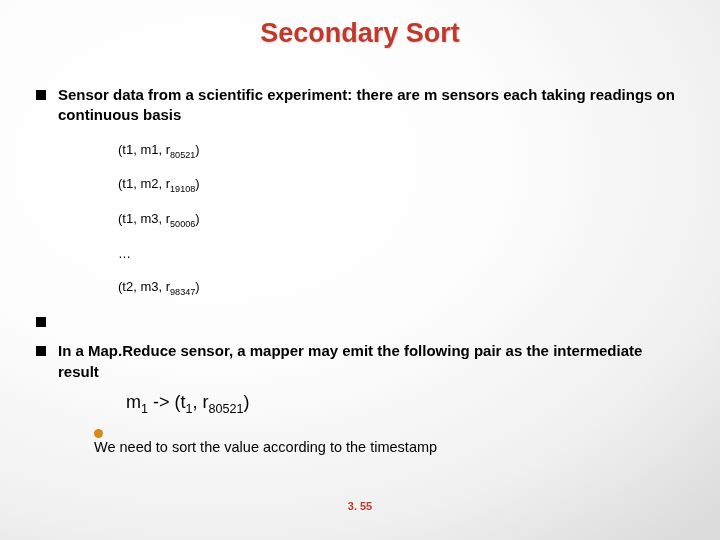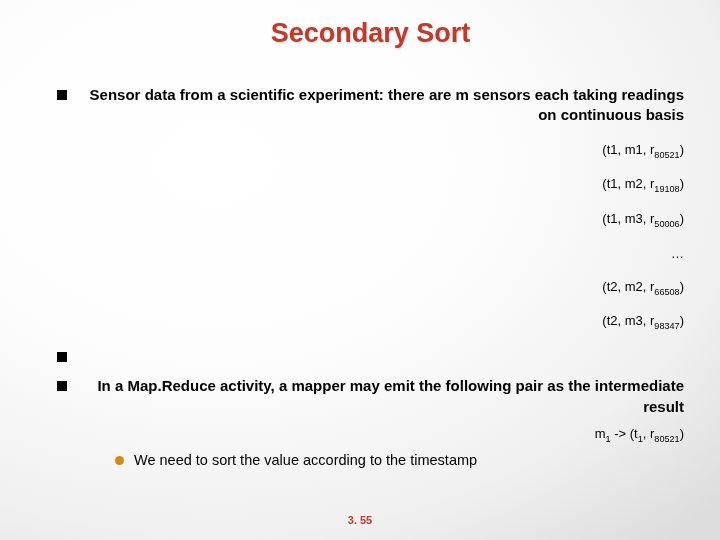--- a/index.html
+++ b/index.html
@@ -6,71 +6,70 @@
     margin: 0;
     padding: 0;
     width: 720px;
     height: 540px;
     background: radial-gradient(ellipse 700px 500px at 30% 30%, #ffffff 0%, #fdfdfd 40%, #f0f0f0 75%, #dcdcdc 100%);
     font-family: Arial, Helvetica, sans-serif;
     color: #000;
     overflow: hidden;
     position: relative;
   }
-  .slide { width: 720px; height: 540px; position: relative; box-sizing: border-box; padding-left: 21px; }
+  .slide { width: 720px; height: 540px; position: relative; box-sizing: border-box; }
   .title {
     text-align: center;
     font-weight: bold;
     color: #c0392b;
     font-size: 27px;
     padding-top: 18px;
     text-shadow: 1px 1px 2px rgba(0,0,0,0.15);
   }
-  .content { padding: 22px 36px 0 36px; font-size: 15px; line-height: 1.35; text-align: right; }
+  .content { padding: 22px 36px 0 36px; font-size: 15px; line-height: 1.35; }
   .b1 { display: flex; margin: 14px 0 6px 0; }
   .b1 .bullet-sq { width: 10px; height: 10px; background: #000; flex: 0 0 10px; margin-top: 5px; margin-right: 12px; }
   .b1 .txt { font-weight: bold; font-size: 15px; }
   .datablock { margin: 4px 0 4px 82px; font-size: 13px; }
   .datablock div { margin: 15px 0; }
-  .indent2 { margin-left: 52px; margin-top: 8px; margin-bottom: 4px; font-size: 13px; }
-  .b2 { display: flex; margin: 6px 0 0 58px; align-items: flex-start; }
+  .indent2 { margin-left: 90px; margin-top: 8px; margin-bottom: 4px; font-size: 18px; }
+  .b2 { display: flex; margin: 6px 0 0 58px; align-items: flex-start; flex-direction: column; }
   .b2 .bullet-circ { width: 9px; height: 9px; background: #d68a1a; border-radius: 50%; flex: 0 0 9px; margin-top: 5px; margin-right: 10px; }
   .b2 .txt { font-size: 14.5px; }
-  .pagenum { position: absolute; bottom: 14px; left: 0; right: 0; text-align: center; font-size: 11px; color: #c0392b; font-weight: bold; }
+  .pagenum { position: absolute; bottom: 28px; left: 0; right: 0; text-align: center; font-size: 11px; color: #c0392b; font-weight: bold; }
   sub { font-size: 70%; vertical-align: sub; }
 </style>
 </head>
 <body>
 <div class="slide">
 
 <div class="title">Secondary Sort</div>
 
 <div class="content">
 
   <div class="b1">
     <div class="bullet-sq"></div>
     <div class="txt">Sensor data from a scientific experiment: there are m sensors each taking readings on continuous basis</div>
   </div>
 
   <div class="datablock">
     <div>(<span>t1</span>, <span>m1</span>, <span>r</span><sub>80521</sub>)</div>
     <div>(<span>t1</span>, <span>m2</span>, <span>r</span><sub>19108</sub>)</div>
     <div>(<span>t1</span>, <span>m3</span>, <span>r</span><sub>50006</sub>)</div>
     <div>…</div>
-    <div>(<span>t2</span>, <span>m2</span>, <span>r</span><sub>66508</sub>)</div>
     <div>(<span>t2</span>, <span>m3</span>, <span>r</span><sub>98347</sub>)</div>
   </div>
 
   <div class="b1">
     <div class="bullet-sq"></div>
   </div>
 
   <div class="b1">
     <div class="bullet-sq"></div>
-    <div class="txt">In a Map.Reduce activity, a mapper may emit the following pair as the intermediate result</div>
+    <div class="txt">In a Map.Reduce sensor, a mapper may emit the following pair as the intermediate result</div>
   </div>
 
   <div class="indent2">
     <span>m</span><sub>1</sub><span> -&gt; (</span><span>t</span><sub>1</sub><span>, r</span><sub>80521</sub><span>)</span>
   </div>
 
   <div class="b2">
     <div class="bullet-circ"></div>
     <div class="txt">We need to sort the value according to the timestamp</div>
   </div>

